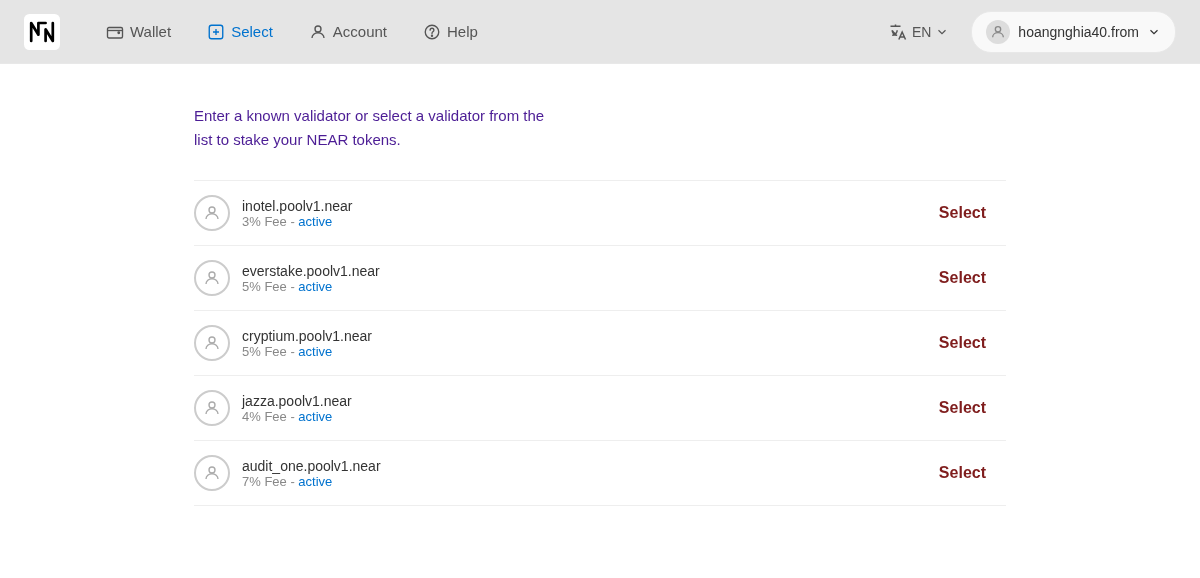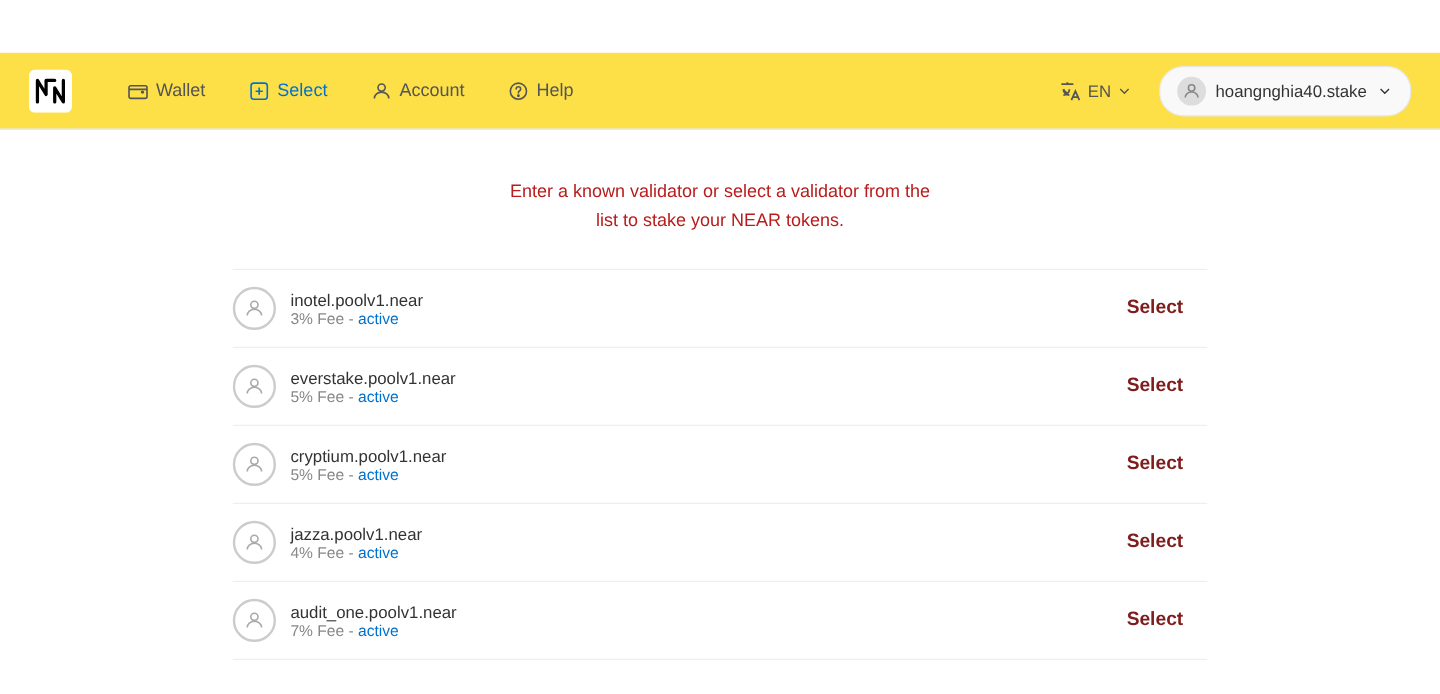--- a/index.html
+++ b/index.html
@@ -3,22 +3,21 @@
   <meta charset="utf-8">
   <style>
     * { box-sizing: border-box; margin: 0; padding: 0; }
     body { font-family: -apple-system, BlinkMacSystemFont, 'Segoe UI', sans-serif; background: #fff; color: #333; width: 1200px; height: 578px; overflow: hidden; }
 
     
     .navbar {
       display: flex; align-items: center; justify-content: space-between;
       height: 64px; padding: 0 24px;
       border-bottom: 1px solid #e8e8e8;
-      background: #fde047;
-      margin-top: 44px;
+      background: #e5e5e5;
     }
     .navbar-left { display: flex; align-items: center; gap: 32px; }
     .logo { display: flex; align-items: center; gap: 8px; font-weight: 700; font-size: 20px; }
     .logo-icon { width: 36px; height: 36px; }
     .nav-links { display: flex; align-items: center; gap: 8px; }
     .nav-link {
       display: flex; align-items: center; gap: 6px;
       padding: 8px 14px; border-radius: 6px;
       font-size: 15px; color: #555; text-decoration: none; cursor: pointer;
       border: none; background: none;
@@ -41,21 +40,21 @@
       width: 24px; height: 24px; border-radius: 50%;
       background: #ddd; display: flex; align-items: center; justify-content: center;
     }
 
     
     .main {
       padding: 40px 24px 0;
       max-width: 860px; margin: 0 auto;
     }
     .subtitle {
-      text-align: center; font-size: 15px; color: #b91c1c; line-height: 1.6;
+      text-align: left; font-size: 15px; color: #4c1d95; line-height: 1.6;
       margin-bottom: 28px;
     }
     .validator-label {
       font-size: 14px; font-weight: 600; color: #333; margin-bottom: 8px;
     }
     .validator-input {
       width: 100%; padding: 12px 16px;
       border: 2px solid #0072ce; border-radius: 6px;
       font-size: 15px; color: #333; outline: none;
       margin-bottom: 24px;
@@ -139,21 +138,21 @@
         <path d="M6 9l6 6 6-6"></path>
       </svg>
     </button>
     <button class="user-btn">
       <div class="user-avatar">
         <svg width="16" height="16" viewBox="0 0 24 24" fill="none" stroke="#888" stroke-width="2">
           <circle cx="12" cy="8" r="4"></circle>
           <path d="M4 20c0-4 3.6-7 8-7s8 3 8 7"></path>
         </svg>
       </div>
-      <span>hoangnghia40.stake</span>
+      <span>hoangnghia40.from</span>
       <svg width="14" height="14" viewBox="0 0 24 24" fill="none" stroke="currentColor" stroke-width="2">
         <path d="M6 9l6 6 6-6"></path>
       </svg>
     </button>
   </div>
 </nav>
 
 <div class="main">
   <p class="subtitle" style="white-space:pre-line;">Enter a known validator or select a validator from the
 list to stake your NEAR tokens.</p>

